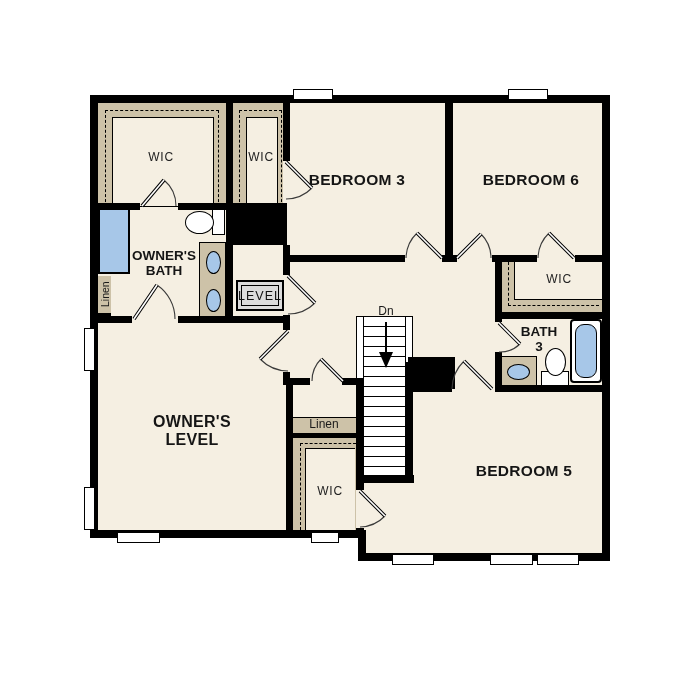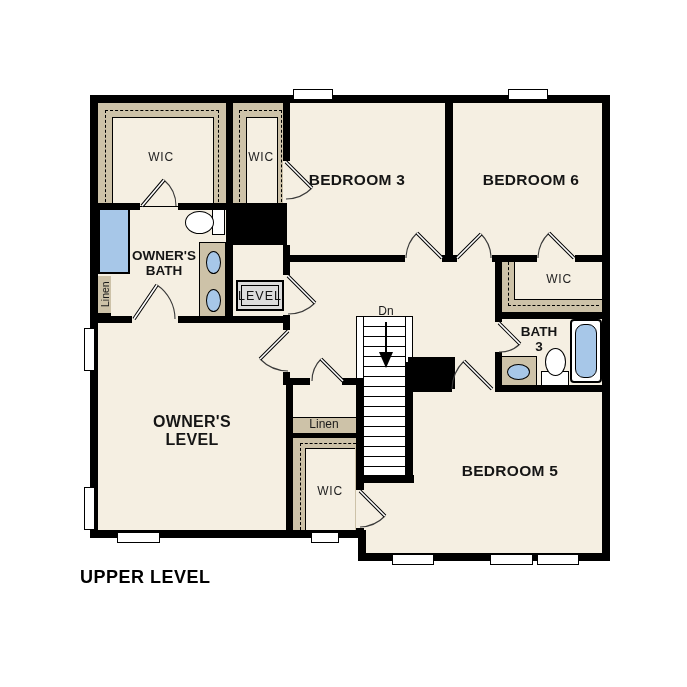--- a/index.html
+++ b/index.html
@@ -210,16 +210,15 @@
     <div>BATH</div>
     <div>3</div>
   </div>
   <div class="lbl tiny" style="left:386px;top:312px;">Dn</div>
   <div class="lbl big" style="left:192px;top:431px;font-size:16px;">
     <div>OWNER'S</div>
     <div>LEVEL</div>
   </div>
   <div class="lbl tiny" style="left:324px;top:425px;">Linen</div>
   <div class="lbl sml" style="left:330px;top:492px;">WIC</div>
-  <div class="lbl big" style="left:510px;top:471px;">BEDROOM 5</div>
-
-  <div class="title">UPPER LEVEL</div>
+  <div class="lbl big" style="left:524px;top:471px;">BEDROOM 5</div>
+
 </div>
 
 </body></html>

